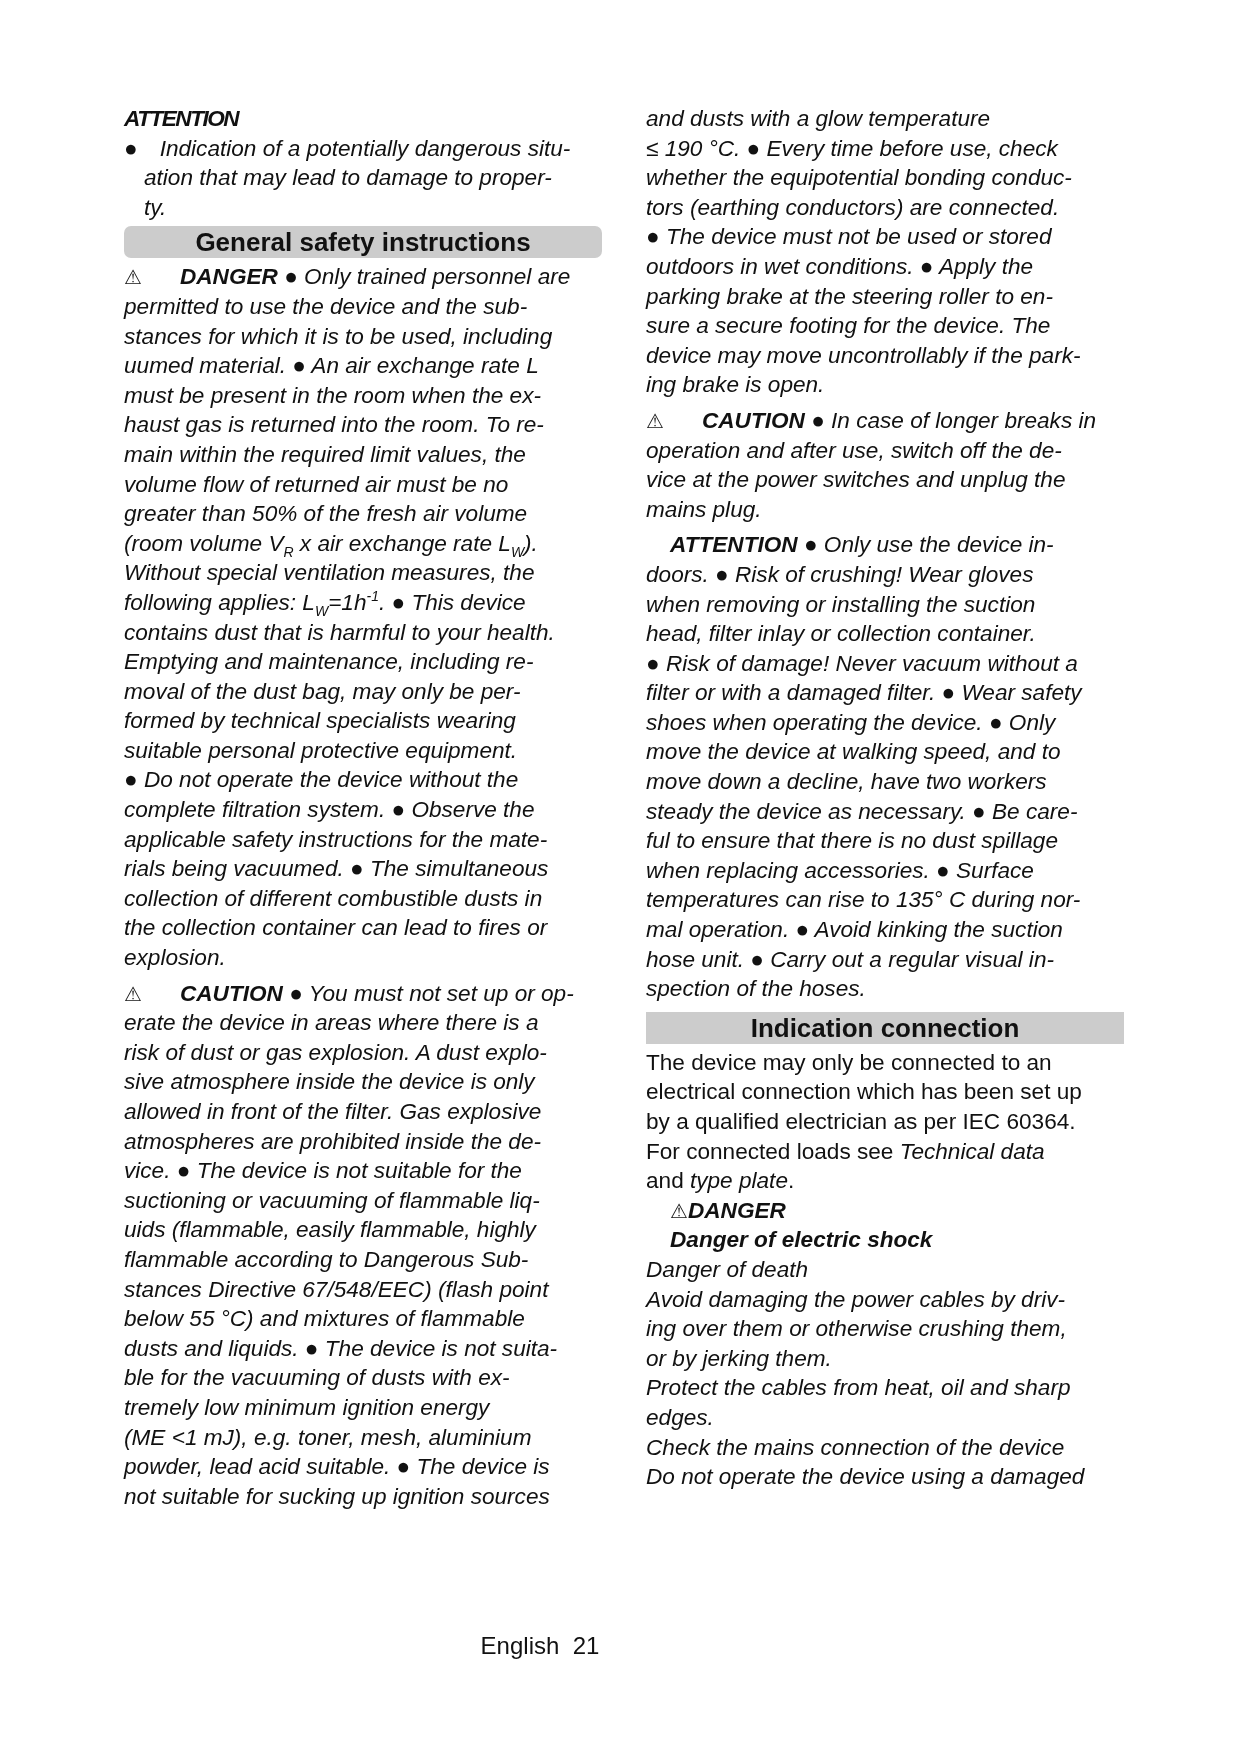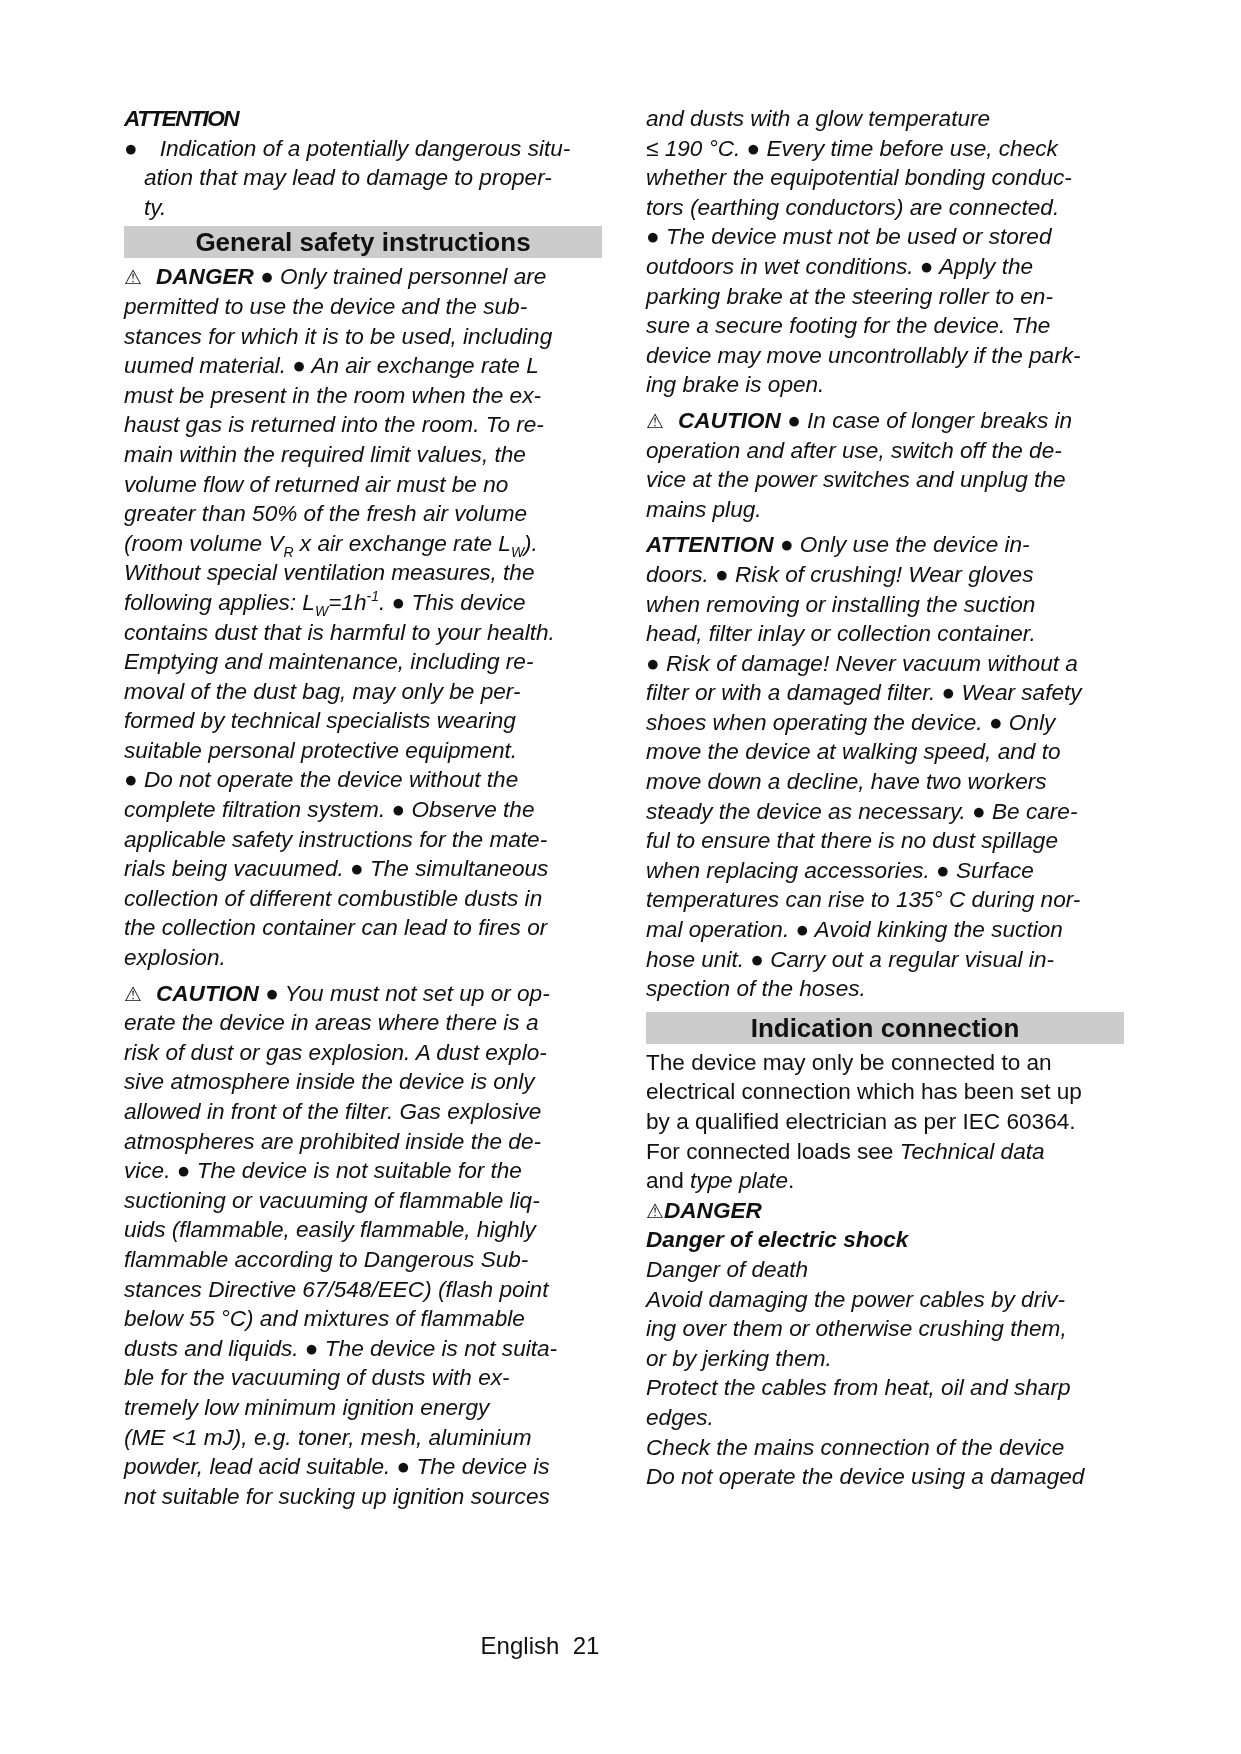--- a/index.html
+++ b/index.html
@@ -5,21 +5,21 @@
     html, body { margin: 0; padding: 0; background: #ffffff; }
     body {
       width: 1241px; height: 1754px; position: relative; overflow: hidden;
       font-family: "Liberation Sans", sans-serif; color: #111111;
     }
     .col { position: absolute; top: 104px; font-size: 22.6px; line-height: 29.6px; }
     .col-left { left: 124px; width: 478px; }
     .col-right { left: 646px; width: 478px; }
     .line { white-space: nowrap; height: 29.6px; }
     .it { font-style: italic; }
-    .bi { font-weight: bold; font-style: italic; }
+    .bi { font-weight: bold; font-style: italic; margin-left: 24px; }
     .sect {
       background: #cccccc; text-align: center; font-weight: bold;
       font-size: 26px; line-height: 32px; height: 32px; margin: 6px 0 4px 0;
       white-space: nowrap;
     }
     .attn-title { font-weight: bold; font-style: italic; letter-spacing: -1.5px; }
     .indent { padding-left: 20px; font-style: italic; }
     .tri { font-style: normal; font-weight: normal; margin-right: 14px; font-size: 20px; }
     .tri-tight { font-style: normal; font-weight: normal; font-size: 20px; margin-right: 0; }
     sub, sup { font-size: 14px; line-height: 0; }
@@ -33,21 +33,21 @@
 <body>
 
 <div class="col col-left">
   <div class="line attn-title">ATTENTION</div>
   <div class="line it">
     <span style="font-style:normal;margin-right:22px;">●</span><span>Indication of a potentially dangerous situ-</span>
   </div>
   <div class="line it indent">ation that may lead to damage to proper-</div>
   <div class="line it indent">ty.</div>
 
-  <div class="sect" style="margin-top:4px;">General safety instructions</div>
+  <div class="sect" style="margin-top:4px;border-radius:7px;">General safety instructions</div>
 
   <div class="line it">
     <span class="tri">⚠</span><span class="bi">DANGER</span> <span>● Only trained personnel are</span>
   </div>
   <div class="line it">permitted to use the device and the sub-</div>
   <div class="line it">stances for which it is to be used, including</div>
   <div class="line it">uumed material. ● An air exchange rate L</div>
   <div class="line it">must be present in the room when the ex-</div>
   <div class="line it">haust gas is returned into the room. To re-</div>
   <div class="line it">main within the required limit values, the</div>

